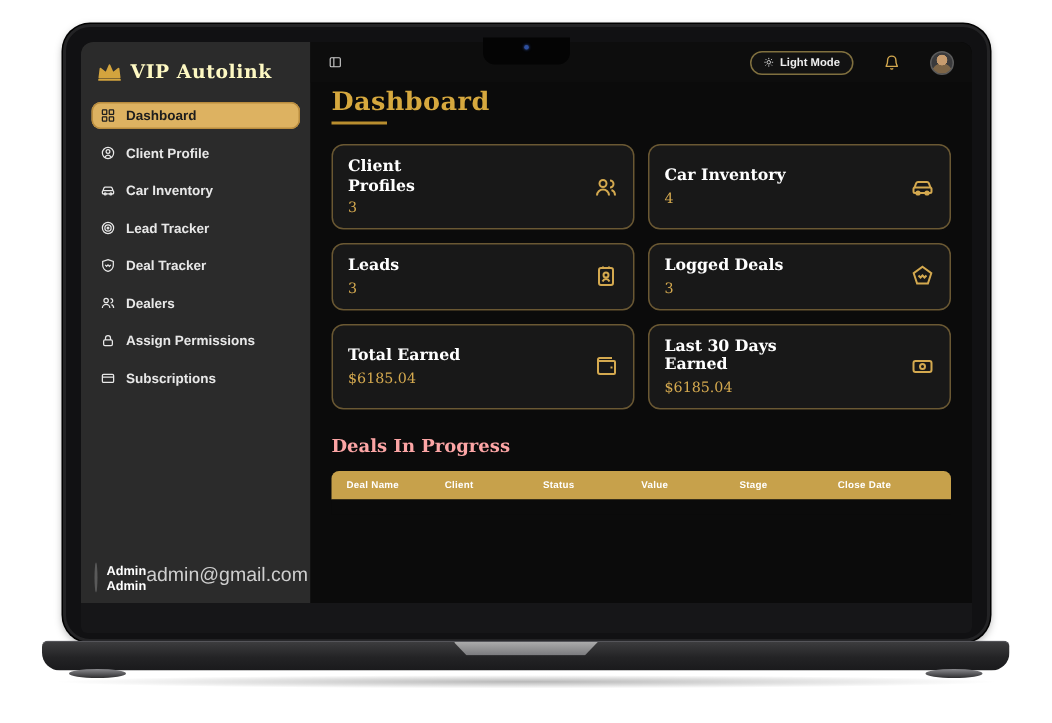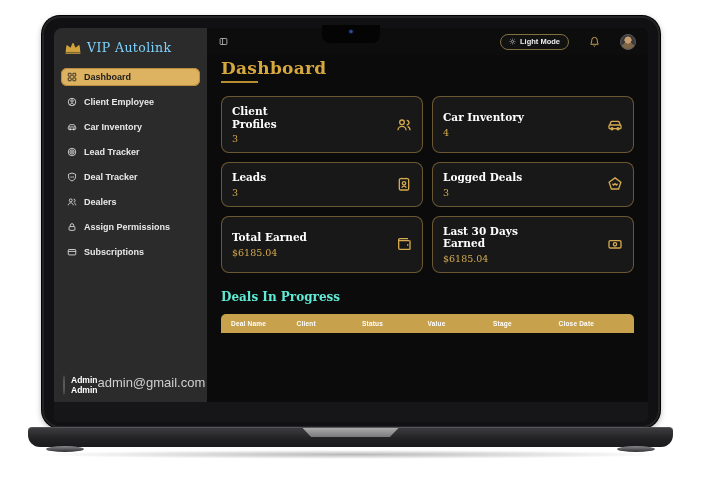--- a/index.html
+++ b/index.html
@@ -25,21 +25,21 @@
   .foot { position:absolute; top:446px; width:38px; height:6px; border-radius:50%;
     background:linear-gradient(#8a8a8e, #2e2e30); }
   .foot.left { left:46px; } .foot.right { left:617px; }
   .floor-shadow { position:absolute; left:34px; top:450px; width:634px; height:9px; border-radius:50%;
     background:radial-gradient(ellipse at center, rgba(0,0,0,.28), rgba(0,0,0,0) 70%); }
 
   
   .sidebar { width:153px; min-width:153px; background:#2b2b2b; display:flex; flex-direction:column; padding:9px 7px 8px 7px; }
   .logo-row { display:flex; align-items:center; gap:5px; margin:3px 2px 13px 3px; color:#d3a43e; }
   .logo-row svg { width:18px; height:14px; }
-  .logo-text { font-family:"DejaVu Serif", serif; font-weight:normal; font-size:12.5px; letter-spacing:.4px; color:#7dd3fc; white-space:nowrap; }
+  .logo-text { font-family:"DejaVu Serif", serif; font-weight:bold; font-size:12.5px; letter-spacing:.4px; color:#fef9c3; white-space:nowrap; }
   .nav { display:flex; flex-direction:column; gap:7px; }
   .nav-item { display:flex; align-items:center; gap:7px; color:#e8e8e8; font-size:9px; font-weight:600;
     padding:4px 6px; border-radius:6px; cursor:pointer; white-space:nowrap; }
   .nav-item svg { width:10px; height:10px; flex:0 0 auto; }
   .nav-item.active { background:#ddb261; color:#1d1d1d; box-shadow:0 0 0 1px #b98c3e inset; }
   .user-row { margin-top:auto; display:flex; align-items:center; gap:6px; padding:4px 2px 0 2px; cursor:pointer; }
   .avatar { width:20px; height:20px; border-radius:50%; border:1px solid #5a5a5a;
     background: radial-gradient(circle at 50% 36%, #c79c6f 0 30%, rgba(0,0,0,0) 33%),
                 radial-gradient(circle at 50% 100%, #7d6547 0 42%, rgba(0,0,0,0) 45%), #3a3a3c; }
   .user-meta { display:flex; flex-direction:row; line-height:1.25; }
@@ -66,21 +66,21 @@
 
   .cards { margin-top:13px; display:grid; grid-template-columns:repeat(2, 1fr); gap:9px; }
   .card { background:#181818; border:1px solid rgba(206,166,84,.45); border-radius:8px;
     padding:8px 10px; display:flex; justify-content:space-between; align-items:center; min-height:40px; }
   .card-text { max-width:82px; }
   .card-title { font-family:"DejaVu Serif", serif; font-weight:bold; font-size:10.5px; color:#ffffff; line-height:1.2; }
   .card-value { font-family:"DejaVu Serif", serif; font-size:9.5px; color:#d4a94f; margin-top:3px; }
   .card-icon { color:#d4a94f; display:flex; }
   .card-icon svg { width:16px; height:16px; }
 
-  .deals-title { margin-top:17px; font-family:"DejaVu Serif", serif; font-weight:bold; font-size:12px; color:#5eead4; }
+  .deals-title { margin-top:17px; font-family:"DejaVu Serif", serif; font-weight:bold; font-size:12px; color:#fca5a5; }
   .table-head { margin-top:10px; background:#c7a14b; border-radius:5px 5px 0 0;
     display:grid; grid-template-columns:repeat(6, 1fr); padding:6px 10px; }
   .th { color:#ffffff; font-size:6.5px; font-weight:bold; letter-spacing:.2px; }
   .table-body { height:10px; background:#0b0b0b; }
 </style>
 </head>
 <body>
 
 <div class="scene">
   <div class="screen-frame">
@@ -102,21 +102,21 @@
                 <rect x="14" y="14" width="7" height="7" rx="1"></rect>
               </svg>
             <span>Dashboard</span>
           </div>
           <div class="nav-item">
             <svg viewBox="0 0 24 24" fill="none" stroke="currentColor" stroke-width="2">
                 <circle cx="12" cy="12" r="9"></circle>
                 <circle cx="12" cy="9.5" r="3"></circle>
                 <path d="M6.8 19.2c1.2-2.4 3-3.7 5.2-3.7s4 1.3 5.2 3.7"></path>
               </svg>
-            <span>Client Employee</span>
+            <span>Client Profile</span>
           </div>
           <div class="nav-item">
             <svg viewBox="0 0 24 24" fill="none" stroke="currentColor" stroke-width="2">
                 <path d="M4 12l1.7-4.3A2 2 0 0 1 7.6 6.5h8.8a2 2 0 0 1 1.9 1.2L20 12"></path>
                 <rect x="3" y="12" width="18" height="5.5" rx="1.5"></rect>
                 <circle cx="7.5" cy="17.5" r="1.6"></circle>
                 <circle cx="16.5" cy="17.5" r="1.6"></circle>
               </svg>
             <span>Car Inventory</span>
           </div>

